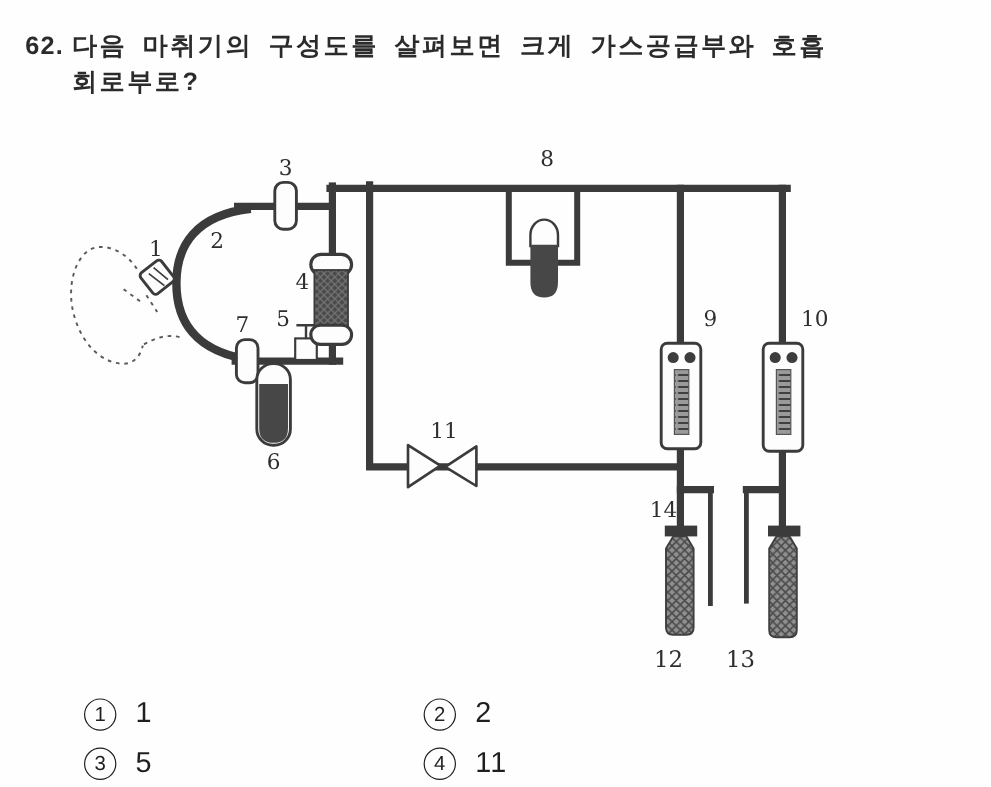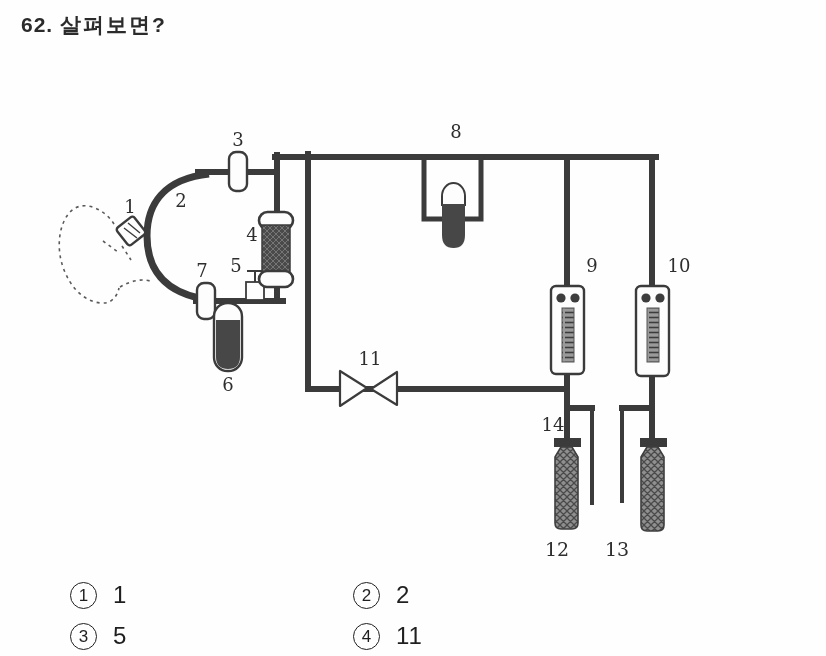--- a/index.html
+++ b/index.html
@@ -1,21 +1,21 @@
 <!DOCTYPE html>
 <html><head>
 <meta charset="utf-8">
 <style>
   html,body{margin:0;padding:0;}
   body{
     width:826px;height:656px;position:relative;overflow:hidden;
     background:#fefefe;color:#2b2b2b;
     font-family:"Liberation Sans","DejaVu Sans",sans-serif;
   }
-  .question{position:absolute;left:21px;top:10px;display:flex;}
+  .question{position:absolute;left:21px;top:24px;display:flex;}
   .qnum{
     font-size:21px;font-weight:bold;letter-spacing:1px;
     width:39px;flex:0 0 39px;line-height:30px;
   }
   .qtext{font-size:21px;font-weight:bold;line-height:30px;letter-spacing:2px;word-spacing:5px;white-space:nowrap;}
   .diagram{position:absolute;left:0;top:0;}
   .option{position:absolute;display:flex;align-items:center;gap:16px;cursor:pointer;}
   .marker{
     width:27px;height:27px;border:1.8px solid #1f1f1f;border-radius:50%;
     display:flex;align-items:center;justify-content:center;
@@ -26,21 +26,22 @@
   .opt2{left:353px;top:581px;}
   .opt3{left:70px;top:622px;}
   .opt4{left:353px;top:622px;}
 </style>
 </head>
 <body>
 
 <div class="question">
   <span class="qnum">62.</span>
   <div class="qtext">
-    <div>살펴보면?</div>
+    <div>다음 마취기의 구성도를 살펴보면 크게 가스공급부와 호흡</div>
+    <div>회로부로?</div>
   </div>
 </div>
 
 <svg class="diagram" width="826" height="656" viewBox="0 0 826 656" xmlns="http://www.w3.org/2000/svg">
   <defs>
     <pattern id="canHatch" width="6" height="6" patternUnits="userSpaceOnUse">
       <rect width="6" height="6" fill="#4a4a4a"></rect>
       <path d="M0 6 L6 0 M0 0 L6 6" stroke="#757575" stroke-width="1"></path>
     </pattern>
     <pattern id="cylHatch" width="7" height="7" patternUnits="userSpaceOnUse">

